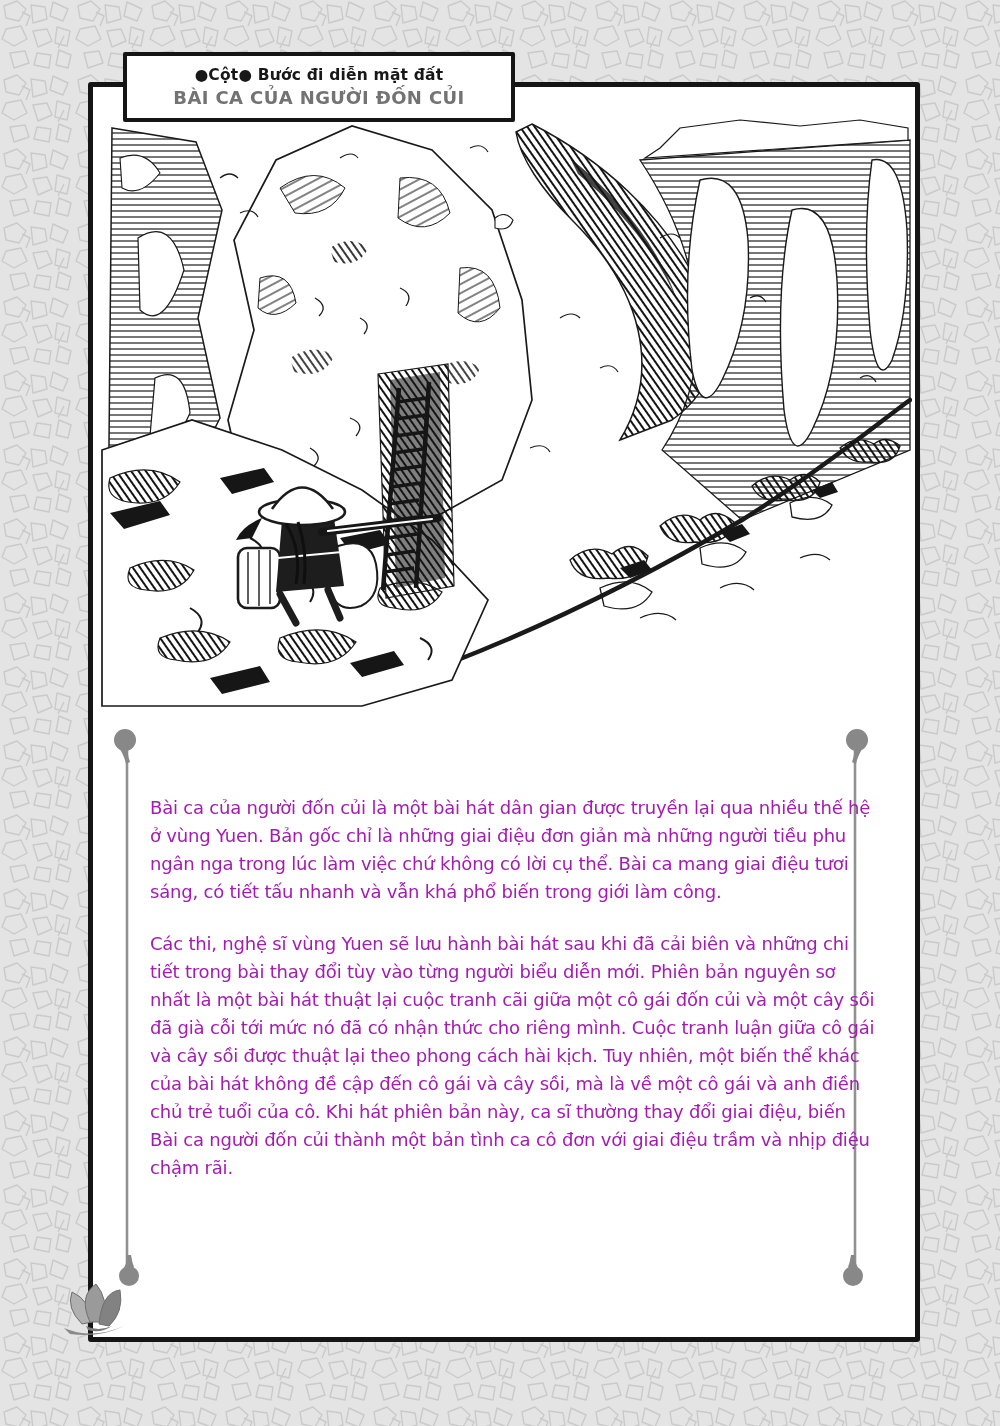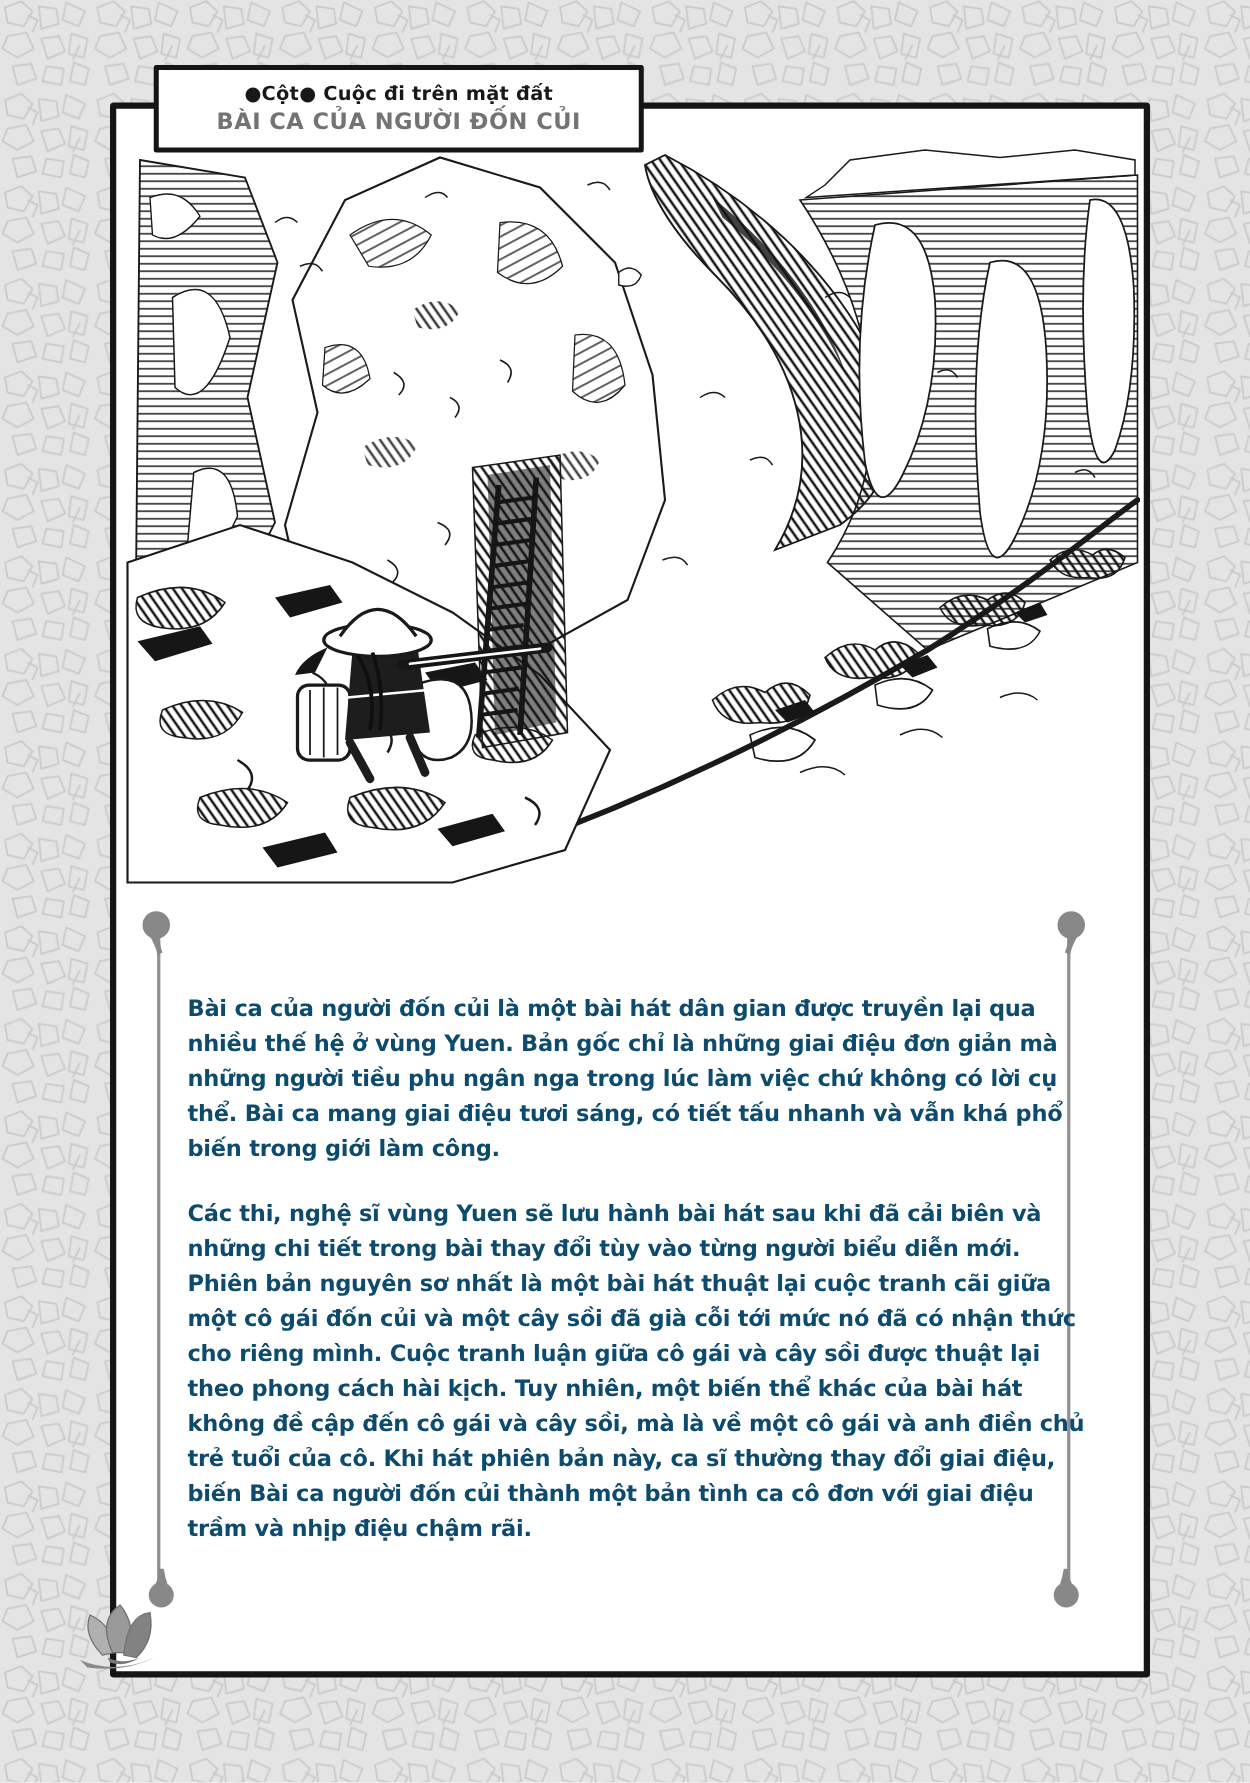--- a/index.html
+++ b/index.html
@@ -29,21 +29,21 @@
   }
   .illustration{position:absolute;left:100px;top:118px;width:812px;height:590px;z-index:2;}
   .frame-bar{position:absolute;z-index:2;}
   .frame-bar.left{left:110px;top:726px;}
   .frame-bar.right{left:838px;top:726px;}
   .article-text{
     position:absolute;left:150px;top:794px;width:728px;z-index:2;
   }
   .article-text p{
     margin:0 0 24px 0;
-    font-size:18px;font-weight:700;color:#0c4a6e;
+    font-size:18px;font-weight:400;color:#a21caf;
     line-height:28px;letter-spacing:-0.2px;
   }
   .lotus-logo{position:absolute;left:58px;top:1278px;z-index:4;}
 </style>
 </head>
 <body>
 
 <svg class="bg-texture" width="1000" height="1426" xmlns="http://www.w3.org/2000/svg">
   <defs>
     <pattern id="crk" width="74" height="74" patternUnits="userSpaceOnUse">
@@ -62,21 +62,21 @@
         <path d="M64,36 L58,48"></path>
       </g>
     </pattern>
   </defs>
   <rect width="1000" height="1426" fill="url(#crk)"></rect>
 </svg>
 
 <div class="content-panel"></div>
 
 <div class="header-box">
-  <div class="header-kicker">●Cột● Cuộc đi trên mặt đất</div>
+  <div class="header-kicker">●Cột● Bước đi diễn mặt đất</div>
   <div class="header-title">BÀI CA CỦA NGƯỜI ĐỐN CỦI</div>
 </div>
 
 <svg class="illustration" viewBox="0 0 812 590" xmlns="http://www.w3.org/2000/svg">
   <defs>
     <pattern id="hh" width="7" height="6" patternUnits="userSpaceOnUse">
       <path d="M0,3 H7" stroke="#1a1a1a" stroke-width="1.2"></path>
     </pattern>
     <pattern id="dh" width="8" height="8" patternUnits="userSpaceOnUse" patternTransform="rotate(-28)">
       <path d="M0,4 H8" stroke="#1a1a1a" stroke-width="1.1"></path>

